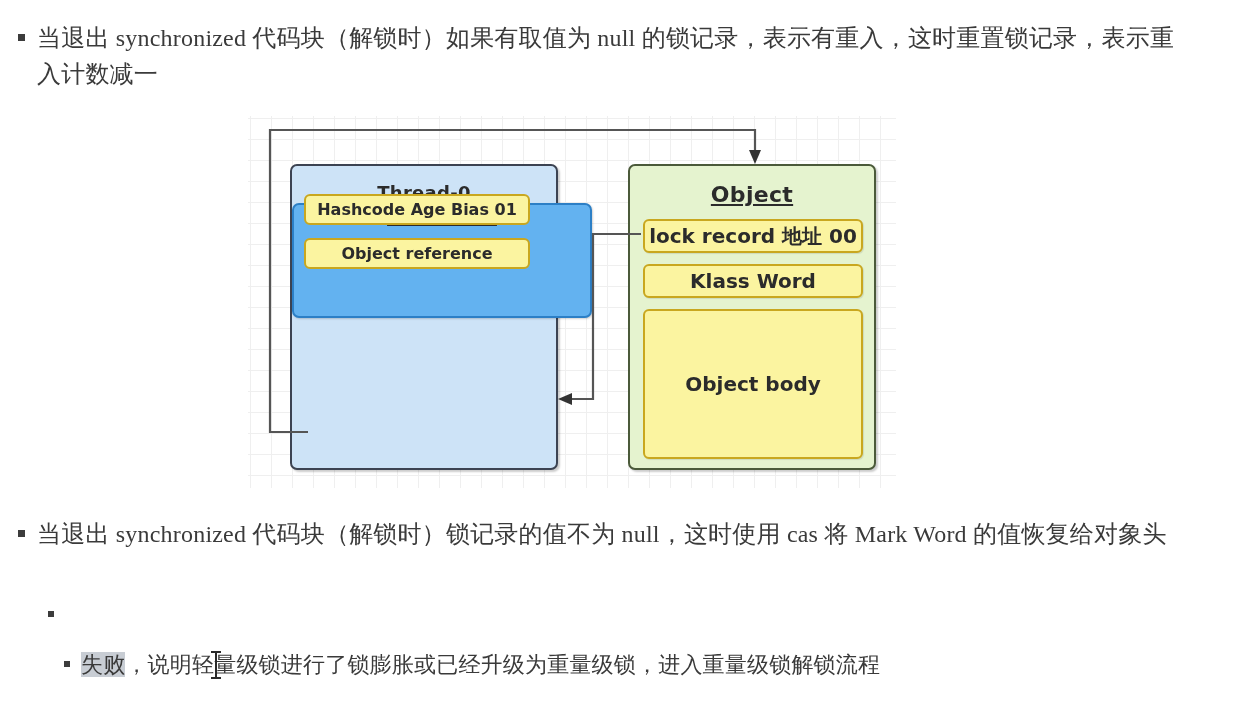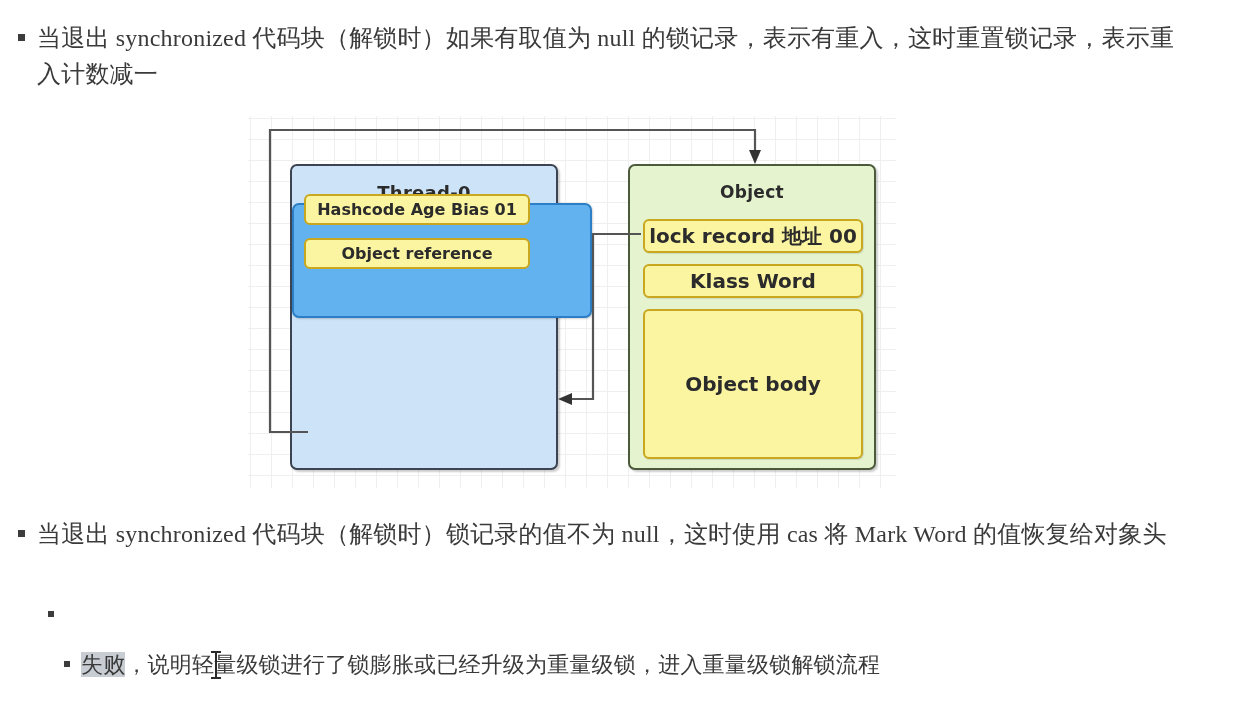--- a/index.html
+++ b/index.html
@@ -97,20 +97,21 @@
     box-sizing: border-box;
     border-radius: 7px;
     border: 2px solid #3a4255;
     box-shadow: 2px 2px 2px rgba(0,0,0,0.20);
   }
   .dbox-title {
     text-align: center;
     font-family: "DejaVu Sans", "Liberation Sans", sans-serif;
     font-weight: bold;
     color: #2b2b2b;
+    text-decoration: underline;
   }
 
   
   #thread-box {
     left: 42px;  top: 48px;
     width: 268px; height: 306px;
     background: #cde3f7;
     border-color: #3c4352;
   }
   #thread-title {
@@ -155,21 +156,21 @@
 
   
   #object-box {
     left: 380px; top: 48px;
     width: 248px; height: 306px;
     background: #e5f3cf;
     border-color: #4b5a3a;
   }
   #object-title {
     margin-top: 16px;
-    font-size: 17px;
+    font-size: 22px;
     letter-spacing: 0.3px;
   }
   .obj-field {
     position: absolute;
     left: 13px;
     width: 220px;
     background: #fbf4a0;
     border: 2px solid #c9a71f;
     border-radius: 6px;
     box-sizing: border-box;

